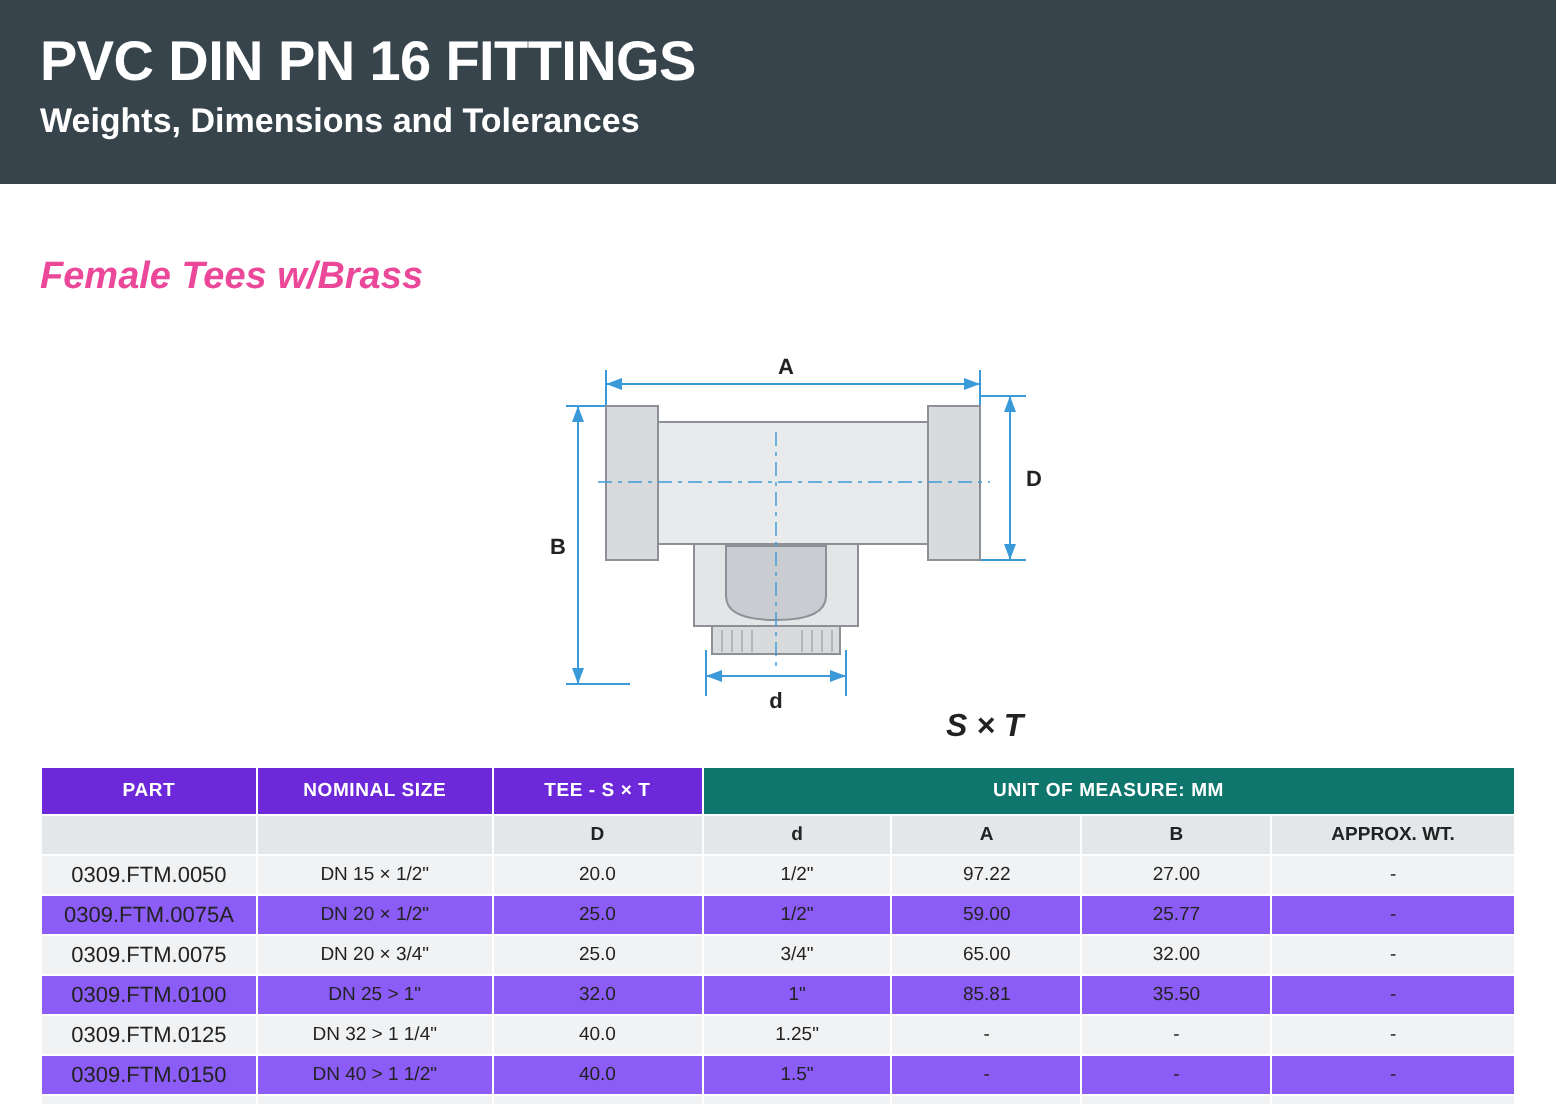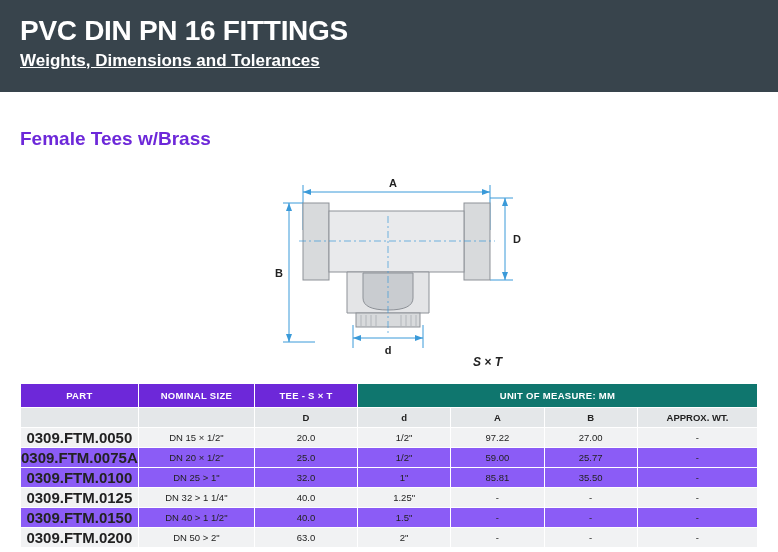--- a/index.html
+++ b/index.html
@@ -26,41 +26,41 @@
     font-weight: bold;
     letter-spacing: -0.3px;
     line-height: 34px;
     font-family: "Liberation Sans", sans-serif;
   }
   .header h2 {
     margin: 2px 0 0 0;
     font-size: 17px;
     font-weight: bold;
     line-height: 22px;
-    text-decoration: underline;
   }
 
   
   .section-title {
     position: absolute; left: 20px; top: 128px;
     font-size: 19px;
-    font-weight: bold;
-    color: #6d28d9;
+    font-style: italic;
+    font-weight: bold;
+    color: #ec4899;
   }
 
   
   .diagram {
     position: absolute; left: 255px; top: 170px;
     width: 300px; height: 205px;
   }
   .diagram svg { display: block; }
   .st-label {
     position: absolute;
     left: 218px; top: 185px;
-    font-size: 12px;
+    font-size: 16px;
     font-weight: bold;
     color: #222;
     font-style: italic;
   }
 
   
   .table-wrap {
     position: absolute; left: 20px; top: 383px;
     width: 738px;
   }
@@ -94,22 +94,22 @@
     height: 20px;
     border: 1px solid #ffffff;
   }
   tbody td {
     background: #f1f2f3;
   }
   tbody tr.alt td {
     background: #8b5cf6;
   }
   tbody td.part {
-    font-weight: bold;
-    font-size: 15px;
+    font-weight: normal;
+    font-size: 11px;
   }
   .col-part   { width: 108px; }
   .col-nom    { width: 118px; }
   .col-tee    { width: 105px; }
   .col-d      { width: 95px; }
   .col-a      { width: 95px; }
   .col-b      { width: 95px; }
   .col-appx   { width: 122px; }
 </style>
 </head>
@@ -236,20 +236,29 @@
         </tr>
         <tr class="alt">
           <td class="part">0309.FTM.0075A</td>
           <td>DN 20 × 1/2"</td>
           <td>25.0</td>
           <td>1/2"</td>
           <td>59.00</td>
           <td>25.77</td>
           <td>-</td>
         </tr>
+        <tr>
+          <td class="part">0309.FTM.0075</td>
+          <td>DN 20 × 3/4"</td>
+          <td>25.0</td>
+          <td>3/4"</td>
+          <td>65.00</td>
+          <td>32.00</td>
+          <td>-</td>
+        </tr>
         <tr class="alt">
           <td class="part">0309.FTM.0100</td>
           <td>DN 25 &gt; 1"</td>
           <td>32.0</td>
           <td>1"</td>
           <td>85.81</td>
           <td>35.50</td>
           <td>-</td>
         </tr>
         <tr>

